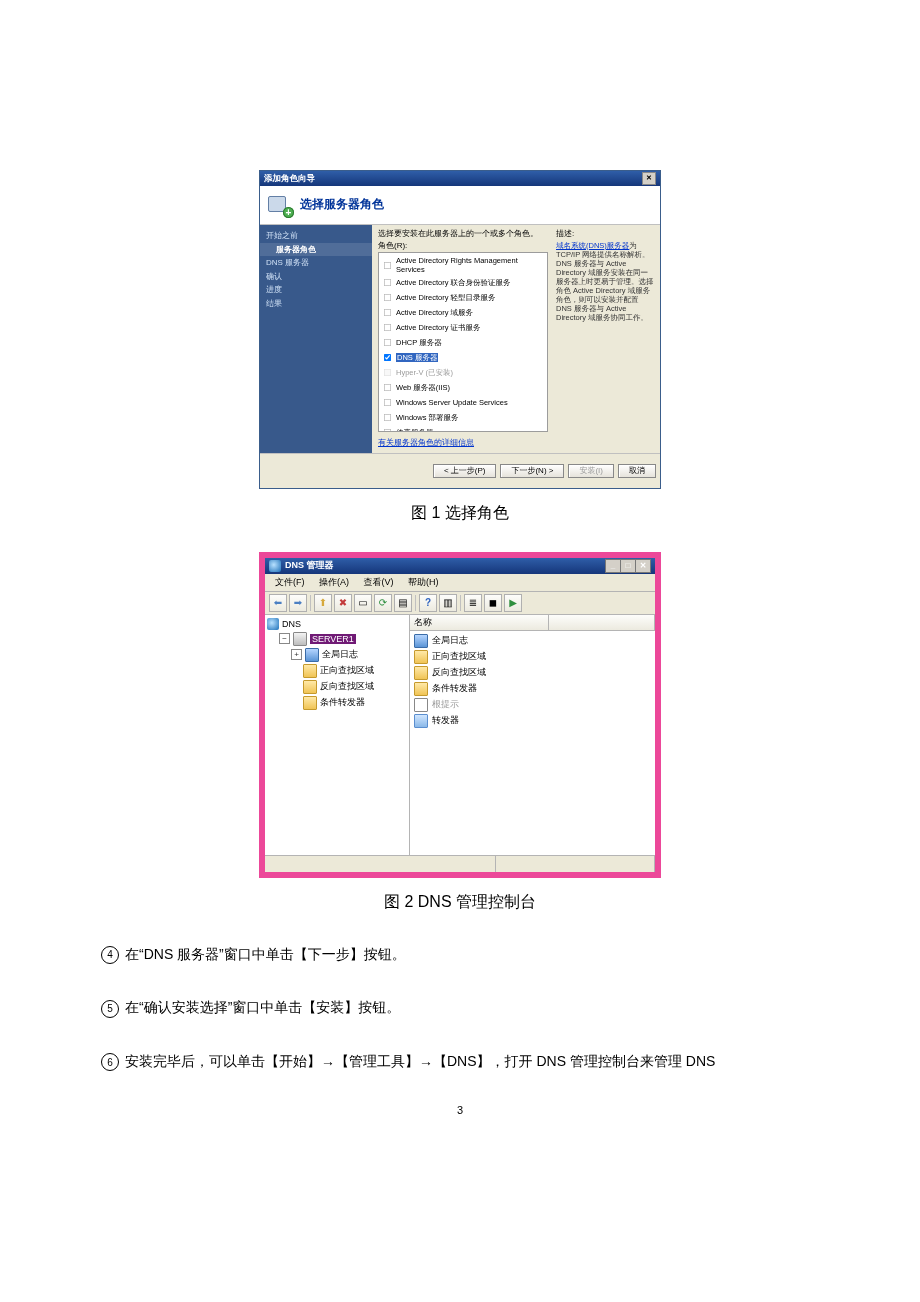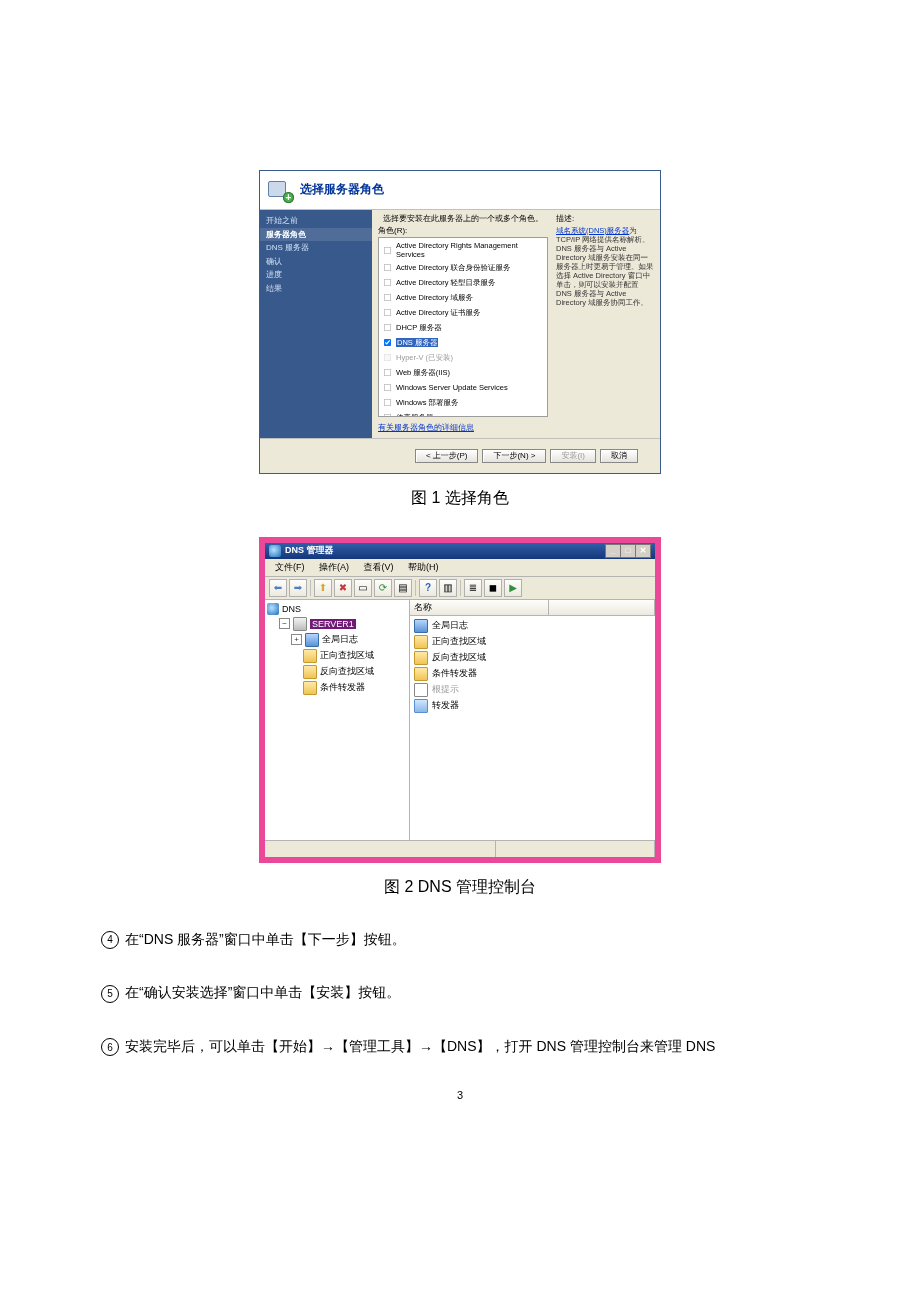--- a/index.html
+++ b/index.html
@@ -81,57 +81,57 @@
     color: #fff;
     padding: 4px 6px;
   }
   .wizard-sidebar .nav {
     padding: 2px 0;
     color: #cfe0f5;
   }
   .wizard-sidebar .nav.active {
     color: #fff; font-weight: bold;
     background: rgba(255,255,255,.12);
-    margin: 0 -6px; padding: 2px 6px;
+    margin: 0 -6px; padding: 2px 16px;
   }
   .wizard-main {
     flex: 1;
     display: flex;
     background: #ece9d8;
     padding: 4px 6px;
   }
   .roles-col {
     width: 170px;
   }
   .desc-col {
     flex: 1; padding-left: 8px;
     font-size: 7.5px; color: #333;
   }
   .desc-col .dtitle { font-size: 8px; color: #000; margin-bottom: 2px; }
   .desc-col a { color: #0033cc; text-decoration: underline; }
-  .roles-intro { font-size: 8px; margin-bottom: 2px; text-align: center; }
+  .roles-intro { font-size: 8px; margin-bottom: 2px; }
   .roles-label { font-size: 8px; margin-bottom: 2px; }
   .roles-box {
     border: 1px solid #9c9c9c; background: #fff;
     height: 174px; overflow: hidden; padding: 2px;
   }
   .role-row {
     display: flex; align-items: center;
     font-size: 7.5px; padding: 1px 0;
   }
   .role-row input { transform: scale(.55); margin: 0 2px 0 0; }
   .role-row.selected span { background: #3166c0; color: #fff; padding: 0 1px; }
   .role-row.disabled span { color: #9a9a9a; }
   .roles-link {
     margin-top: 6px; font-size: 8px;
   }
   .roles-link a { color: #0033cc; text-decoration: underline; }
   .wizard-footer {
     display: flex; justify-content: flex-end; gap: 4px;
-    padding: 10px 22px 10px 10px;
+    padding: 10px 4px 10px 10px;
     background: #ece9d8;
     border-top: 1px solid #c0c0c0;
   }
   .wbtn {
     font-size: 8px;
     padding: 1px 10px;
     border: 1px solid #888;
     background: linear-gradient(#fff, #e6e3db);
     box-shadow: 1px 1px 0 #fff inset;
   }
@@ -242,20 +242,24 @@
     text-align: center; font-size: 11px; margin-top: 30px; color: #000;
   }
 </style>
 </head>
 <body>
 
 <div class="page">
   <div class="content">
 
     <div class="wizard">
+      <div class="wizard-titlebar">
+        <span>添加角色向导</span>
+        <span class="wizard-close">✕</span>
+      </div>
       <div class="wizard-header">
         <div class="wizard-icon">
           <div class="server"></div>
             <div class="plus">+</div>
         </div>
         <div class="wizard-heading">选择服务器角色</div>
       </div>
       <div class="wizard-body">
         <div class="wizard-sidebar">
           <div class="nav">开始之前</div>
@@ -317,21 +321,21 @@
                 <div class="role-row">
                   <input type="checkbox" style="">
                   <span>传真服务器</span>
                 </div>
               </div>
             <div class="roles-link"><a href="#">有关服务器角色的详细信息</a></div>
           </div>
           <div class="desc-col">
             <div class="dtitle">描述:</div>
             <div>
-              <a href="#">域名系统(DNS)服务器</a><span>为 TCP/IP 网络提供名称解析。DNS 服务器与 Active Directory 域服务安装在同一服务器上时更易于管理。如果选择 Active Directory 窗口中单击，则可以安装并配置 DNS 服务器与 Active Directory 域服务协同工作。</span>
+              <a href="#">域名系统(DNS)服务器</a><span>为 TCP/IP 网络提供名称解析。DNS 服务器与 Active Directory 域服务安装在同一服务器上时更易于管理。选择角色 Active Directory 域服务角色，则可以安装并配置 DNS 服务器与 Active Directory 域服务协同工作。</span>
             </div>
           </div>
         </div>
       </div>
       <div class="wizard-footer">
         <div class="wbtn">&lt; 上一步(P)</div>
         <div class="wbtn">下一步(N) &gt;</div>
         <div class="wbtn disabled">安装(I)</div>
         <div class="wbtn">取消</div>
       </div>

